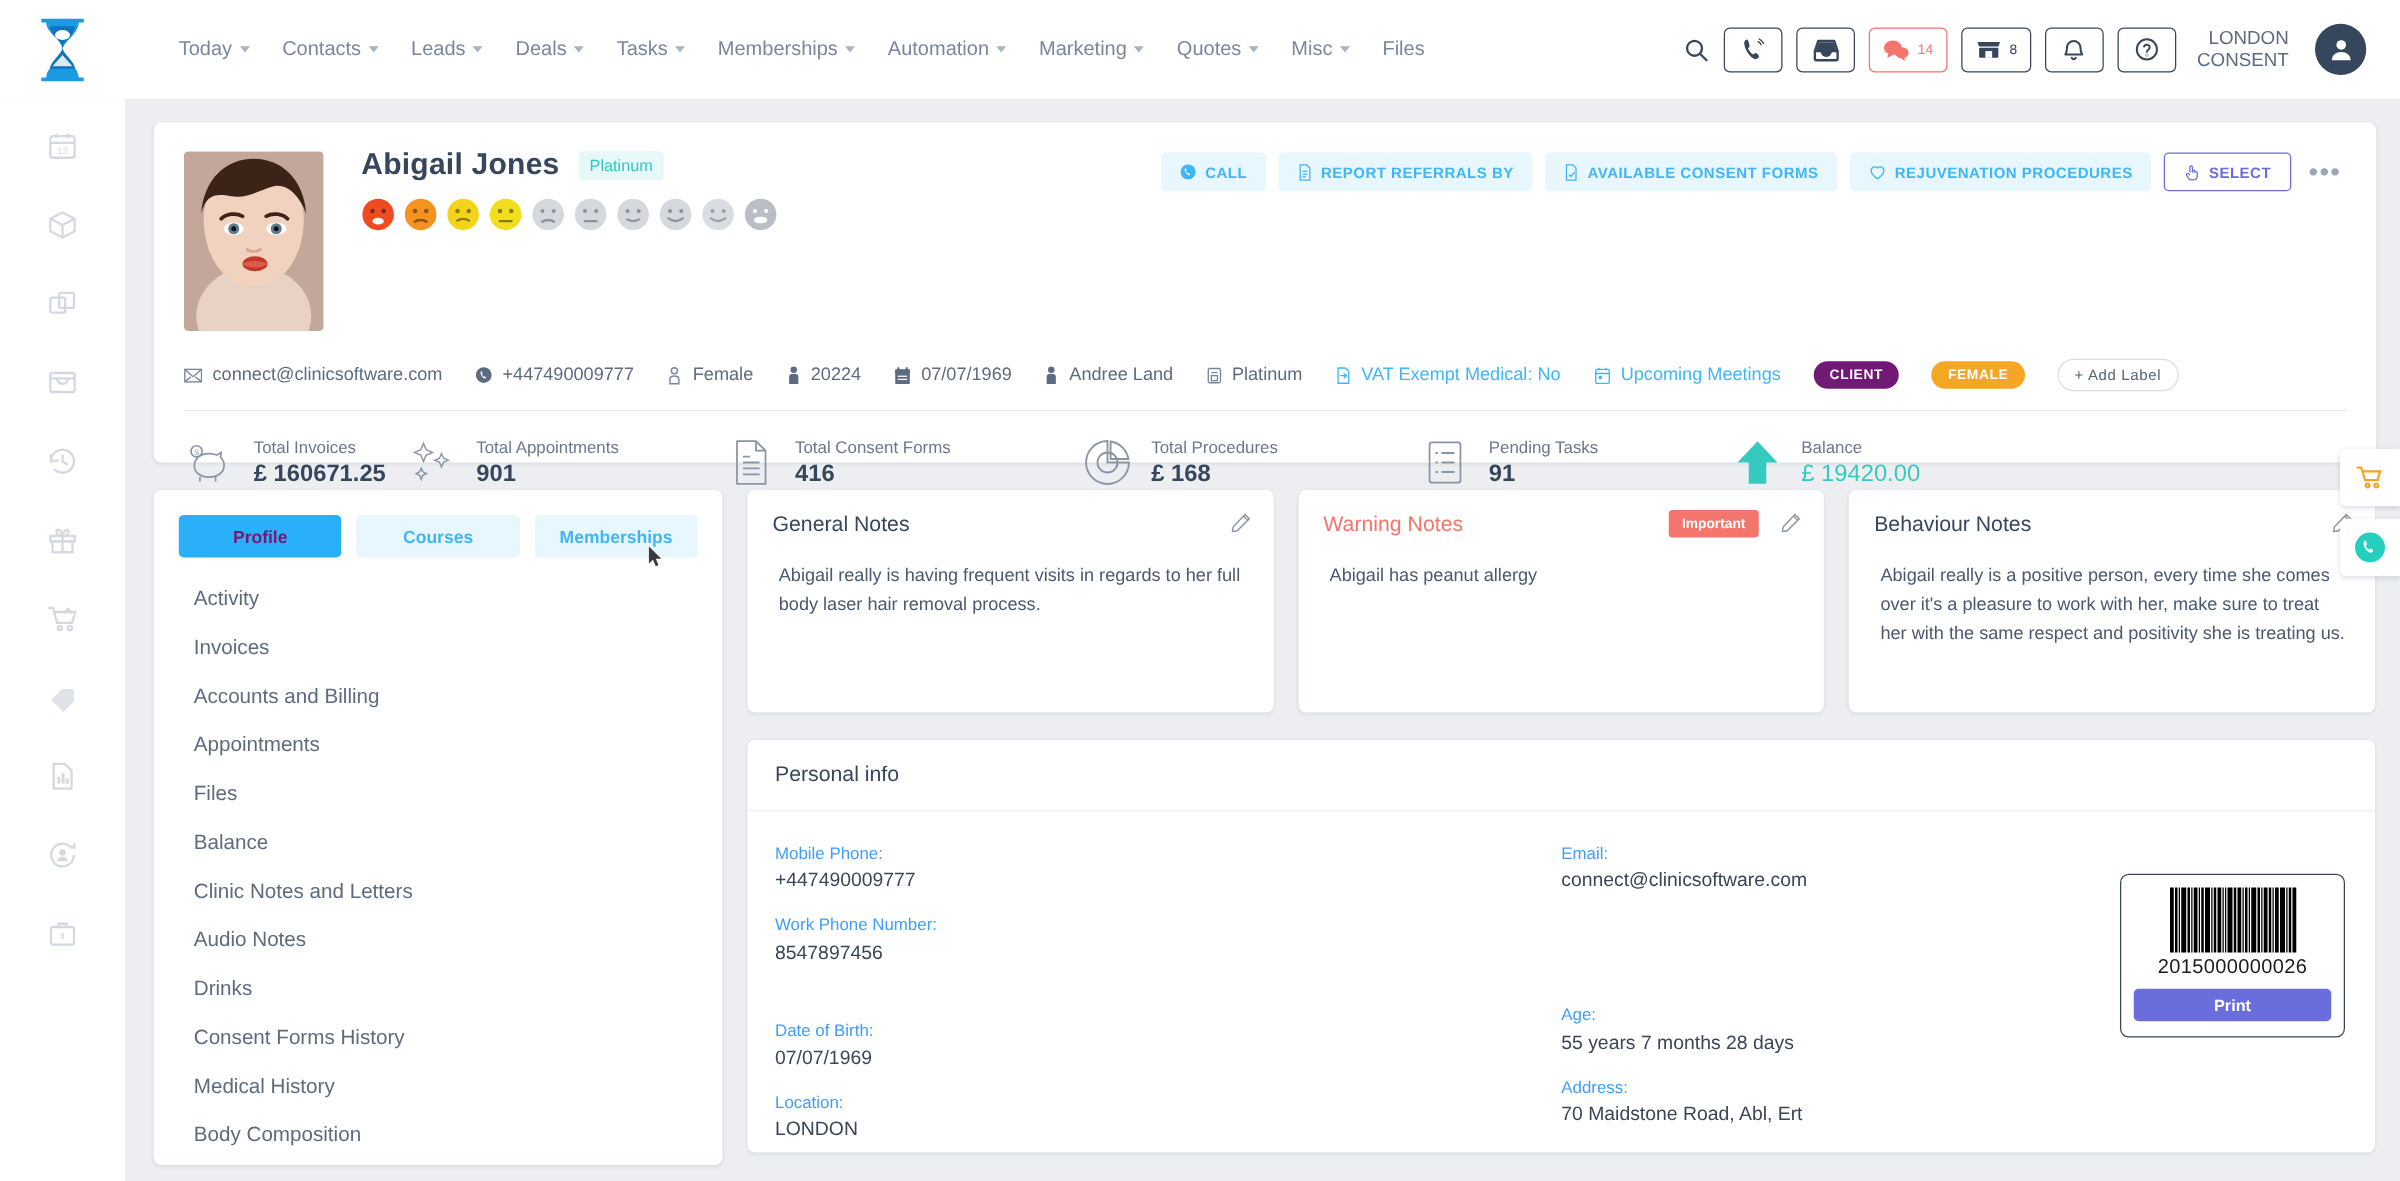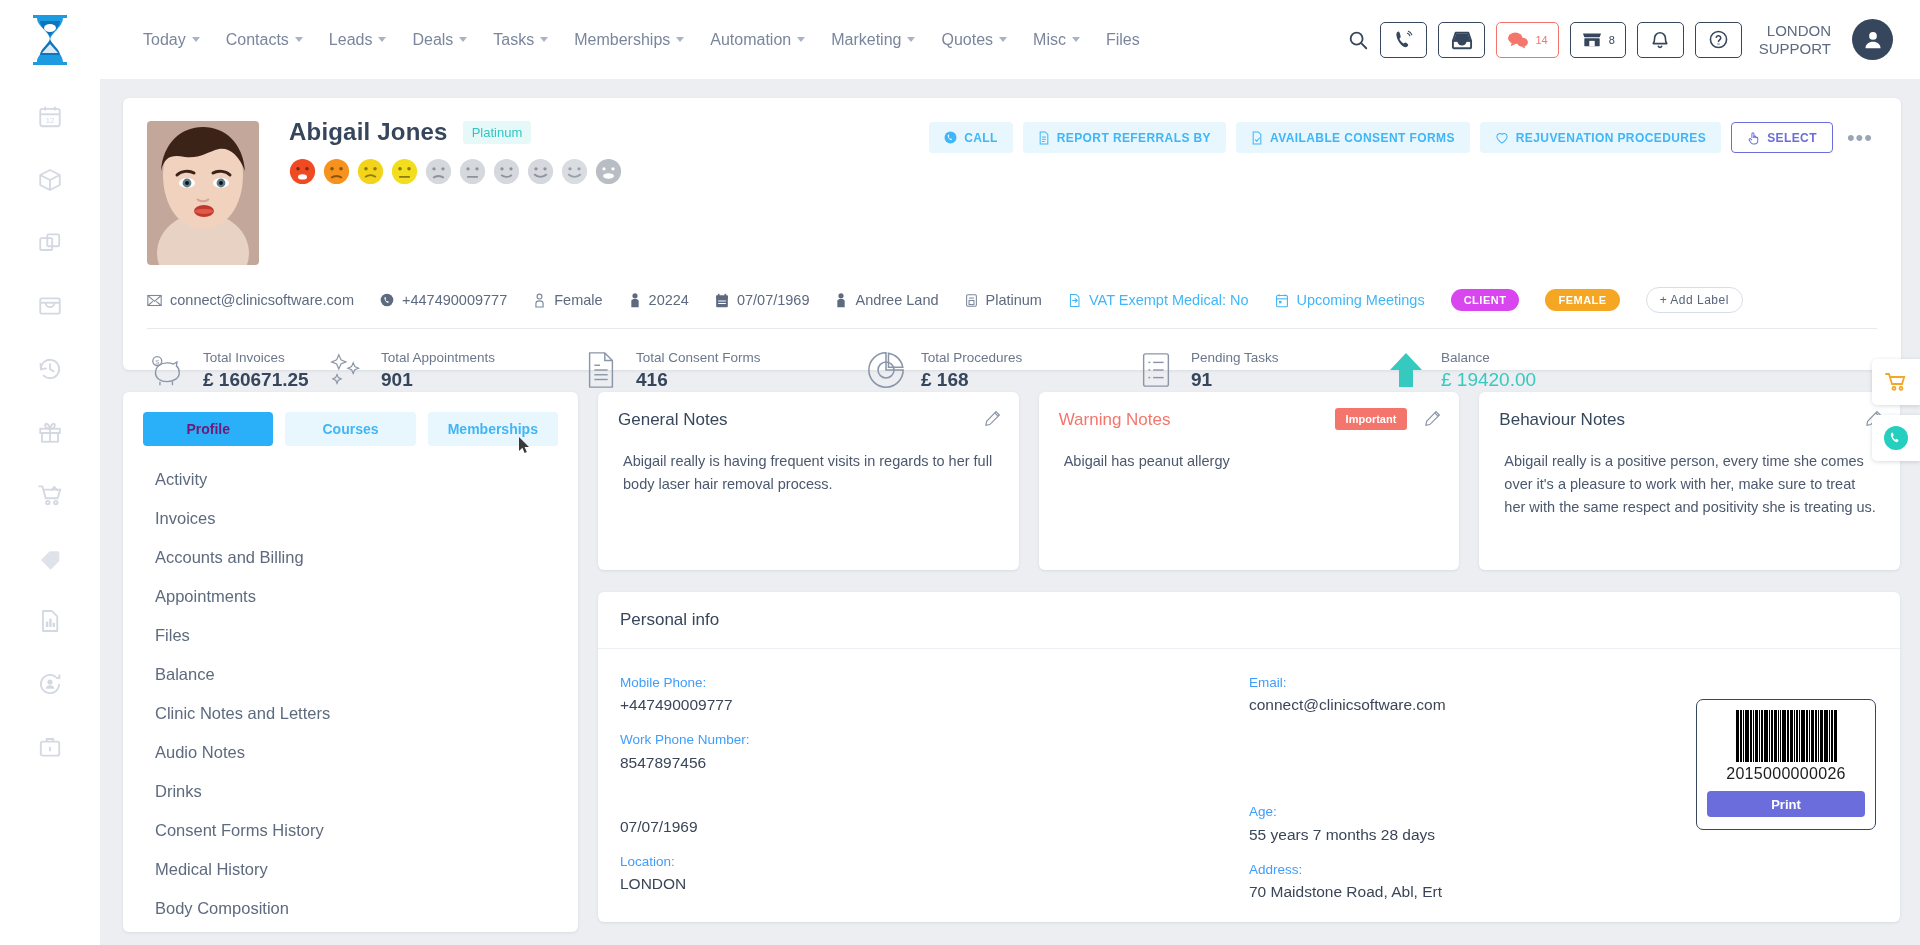--- a/index.html
+++ b/index.html
@@ -70,21 +70,21 @@
     font-size:12px; font-weight:700; letter-spacing:.4px; cursor:pointer;
     font-family:"Liberation Sans",sans-serif;
   }
   .abtn.outline{ background:#fff; border:1px solid #6a6ddb; color:#6a6ddb;}
   .dots{ color:#9aa5b6; font-size:22px; cursor:pointer; letter-spacing:1px; padding:0 4px;}
 
   .metarow{ display:flex; align-items:center; gap:26px; margin-top:22px; flex-wrap:nowrap;}
   .meta{ display:flex;align-items:center;gap:8px; font-size:14.5px; color:#5d6a80; white-space:nowrap;}
   .meta.link{ color:#3fb6f7;}
   .tag{ border-radius:13px; color:#fff; font-size:11px; font-weight:700; padding:5px 13px; letter-spacing:.5px;}
-  .tag.client{background:#d946ef;} .tag.female{background:#f5a623;}
+  .tag.client{background:#701a75;} .tag.female{background:#f5a623;}
   .tag.add{ background:#fff;border:1px solid #d8dee7;color:#57637a;font-weight:400;font-size:12px;}
 
   .divider{ height:1px;background:#e6eaef; margin:15px 0 0 0;}
 
   .stats{ display:flex; align-items:center; padding-top:19px; }
   .stat{ display:flex;align-items:center; gap:14px; }
   .stat .ico{ width:42px;height:42px; display:flex;align-items:center;justify-content:center; color:#7c879b;}
   .stat .lbl{ font-size:13.5px;color:#6b778c; line-height:1.5;}
   .stat .val{ font-size:19px; font-weight:700; color:#36465c; line-height:1.25;}
   .stat .val.teal{ color:#35c9c0; font-weight:500;}
@@ -246,21 +246,21 @@
     </div>
     <div class="iconbtn">
       <svg width="21" height="21" viewBox="0 0 24 24" fill="none" stroke="#36465c" stroke-width="1.8">
         <circle cx="12" cy="12" r="9.2"></circle>
         <path d="M9.4 9.4a2.7 2.7 0 0 1 5.2.9c0 1.8-2.6 2.2-2.6 3.9" stroke-linecap="round"></path>
         <circle cx="12" cy="17.2" r=".2" stroke-width="2.2"></circle>
       </svg>
     </div>
     <div class="userlabel">
       <div>LONDON</div>
-      <div>SUPPORT</div>
+      <div>CONSENT</div>
     </div>
     <div class="avatar-top">
       <svg width="22" height="22" viewBox="0 0 24 24" fill="#fff">
         <circle cx="12" cy="7.6" r="4.2"></circle>
           <path d="M3.8 21c0-4.6 3.7-7.2 8.2-7.2S20.2 16.4 20.2 21z"></path>
       </svg>
     </div>
   </div>
 </div>
 
@@ -724,20 +724,21 @@
             <div class="fld">
               <div class="k">Mobile Phone:</div>
               <div class="v">+447490009777</div>
             </div>
             <div class="fld">
               <div class="k">Work Phone Number:</div>
               <div class="v">8547897456</div>
             </div>
             <div class="spacer"></div>
             <div class="fld">
+              <div class="k">Date of Birth:</div>
               <div class="v">07/07/1969</div>
             </div>
             <div class="fld">
               <div class="k">Location:</div>
               <div class="v">LONDON</div>
             </div>
 
           </div>
 
           <div class="pcol">

